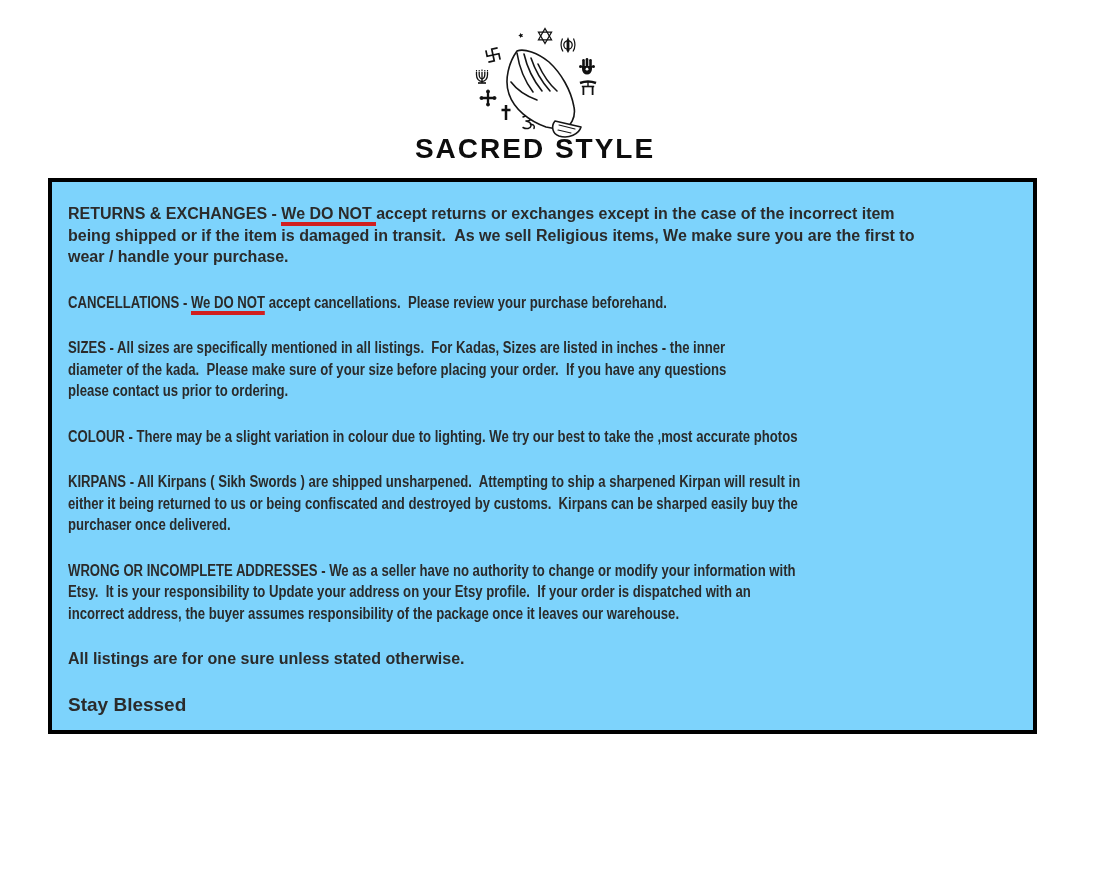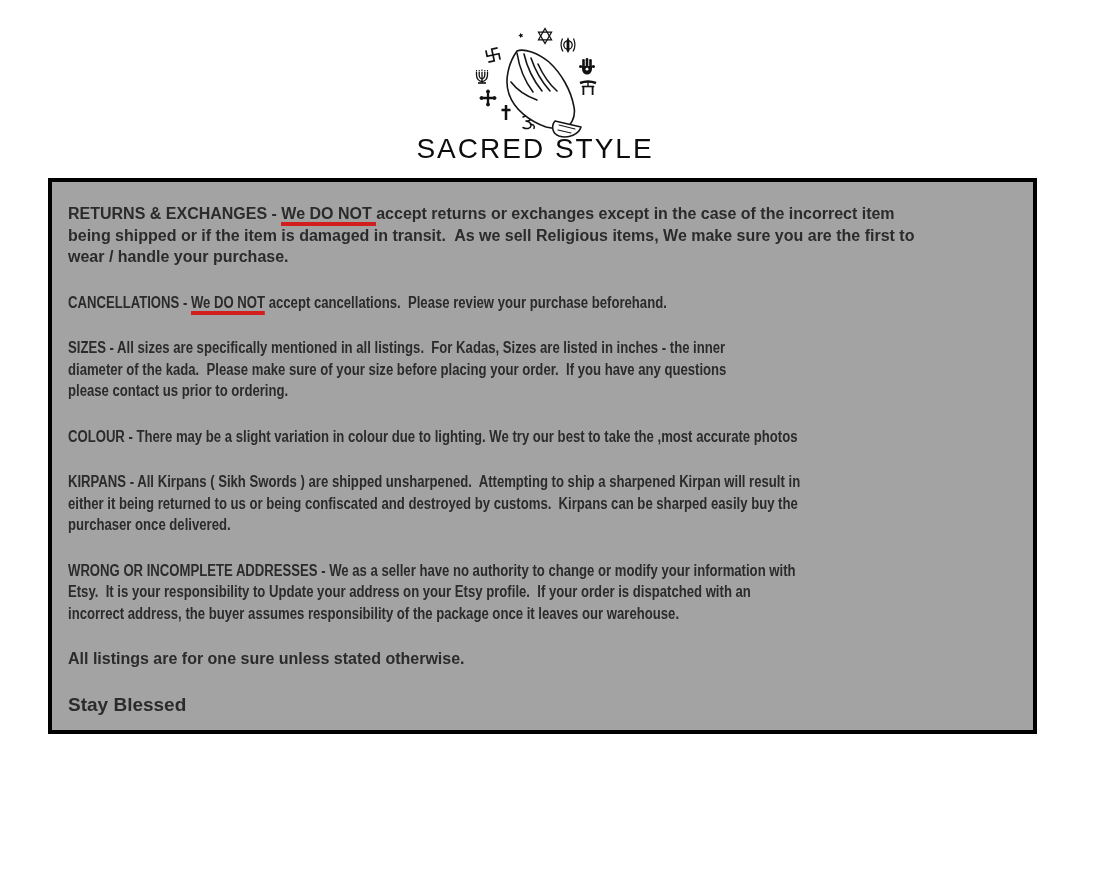--- a/index.html
+++ b/index.html
@@ -4,28 +4,28 @@
 <style>
   html,body{margin:0;padding:0;}
   body{
     width:1115px;height:883px;background:#ffffff;position:relative;
     font-family:"Liberation Sans",sans-serif;color:#2b2b2b;overflow:hidden;
   }
   
   .logo-svg{position:absolute;left:462px;top:20px;}
   .brand-title{
     position:absolute;top:133px;left:0;width:1070px;text-align:center;margin:0;
-    font-family:"Liberation Sans",sans-serif;font-weight:normal;
+    font-family:"Liberation Sans",sans-serif;font-weight:bold;
     font-size:28px;letter-spacing:2px;color:#0d0d0d;white-space:nowrap;
   }
   
   .policy-box{
     position:absolute;left:48px;top:178px;width:989px;height:556px;
     border:4px solid #000000;box-sizing:border-box;
-    padding:21px 14px 0 16px;overflow:hidden;background:#a3a3a3;
+    padding:21px 14px 0 16px;overflow:hidden;background:#7dd3fc;
   }
   .para{
     margin:0 0 24px 0;font-size:16px;line-height:21.5px;font-weight:bold;
     white-space:pre-wrap;color:#2b2b2b;
   }
   .cond{width:122%;transform:scaleX(0.82);transform-origin:0 0;}
   .du{border-bottom:4px solid #d11f1f;}
   .closing{font-size:19px;margin-bottom:0;}
   .logo-svg *{vector-effect:none;}
 </style>

